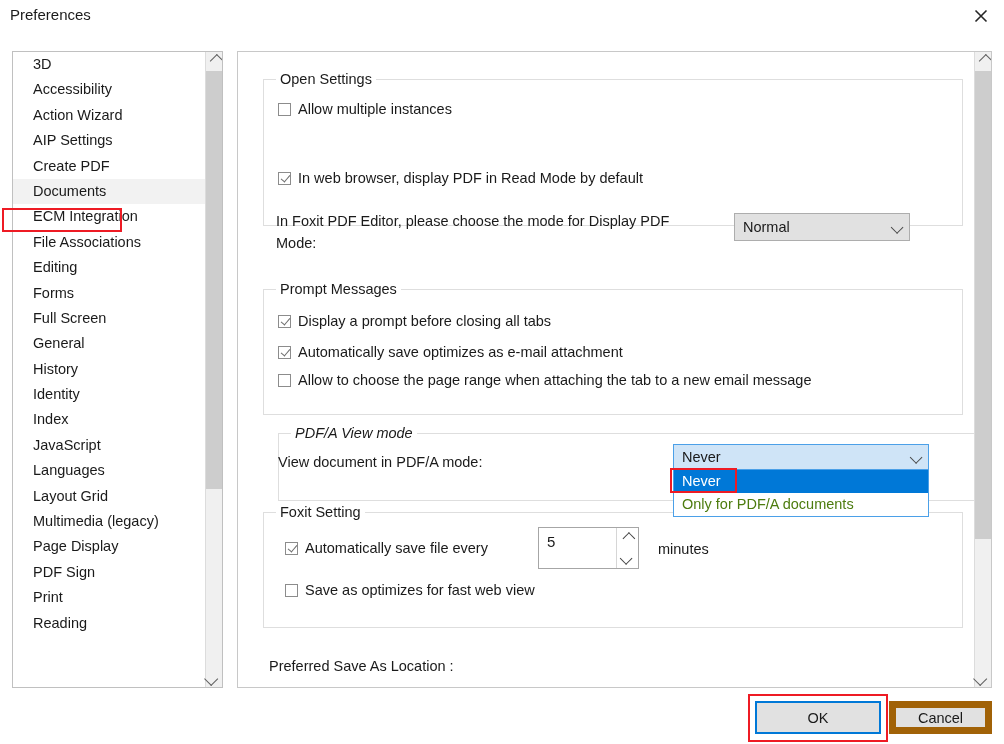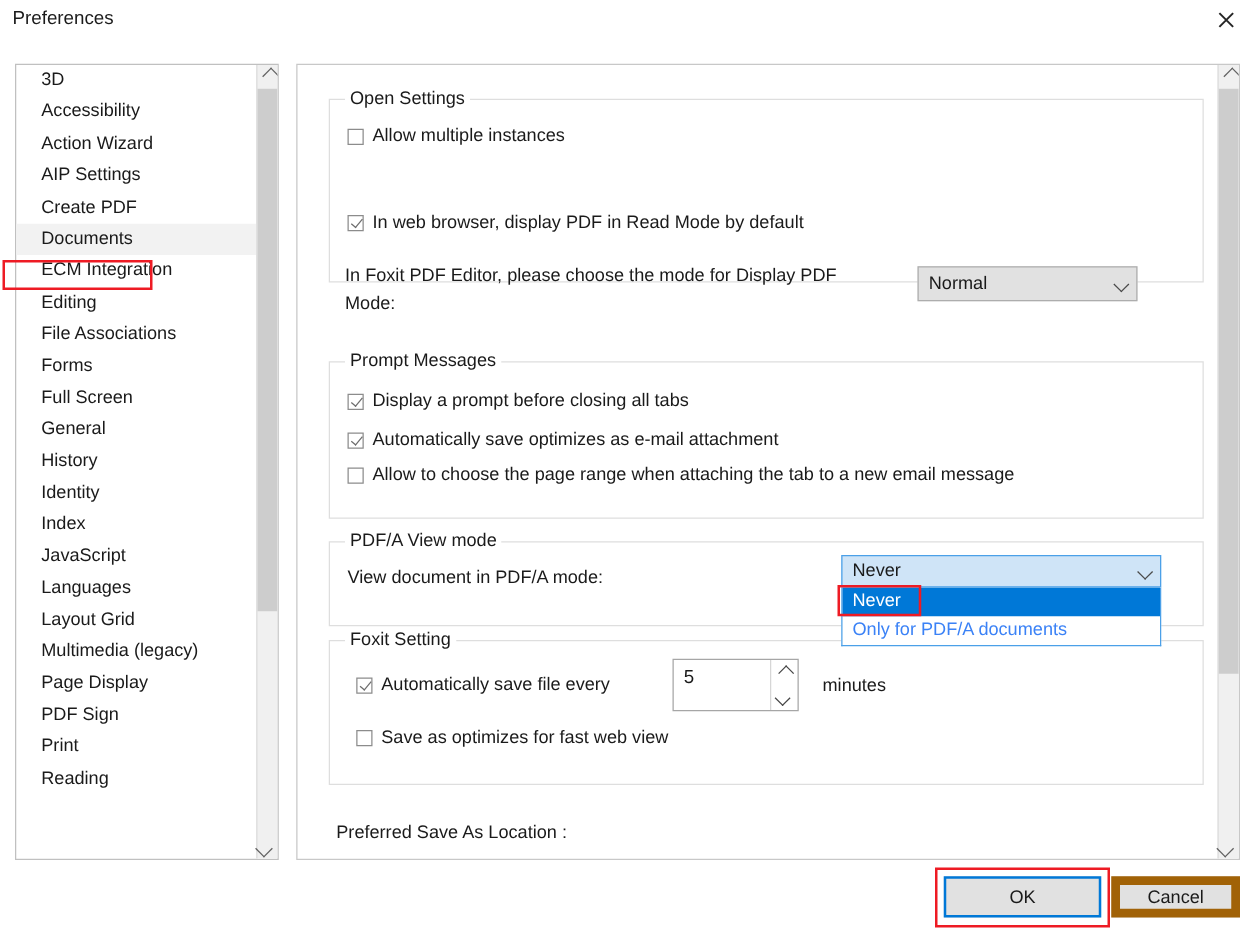--- a/index.html
+++ b/index.html
@@ -216,21 +216,21 @@
     border-top: none;
     background: #ffffff;
     box-sizing: border-box;
     z-index: 20;
   }
   .dd-option {
     height: 23px;
     line-height: 23px;
     padding-left: 8px;
     font-size: 14.5px;
-    color: #3b82f6;
+    color: #4d7c0f;
     white-space: nowrap;
     cursor: pointer;
   }
   .dd-option.selected {
     background: #0078d7;
     color: #ffffff;
   }
   #never-annotation {
     position: absolute;
     border: 2.5px solid #ee1b24;
@@ -321,22 +321,22 @@
 
 <div id="category-list">
   <div id="category-list-inner">
       <div class="cat-item"><span>3D</span></div>
       <div class="cat-item"><span>Accessibility</span></div>
       <div class="cat-item"><span>Action Wizard</span></div>
       <div class="cat-item"><span>AIP Settings</span></div>
       <div class="cat-item"><span>Create PDF</span></div>
       <div class="cat-item selected"><span>Documents</span></div>
       <div class="cat-item"><span>ECM Integration</span></div>
+      <div class="cat-item"><span>File Associations</span></div>
       <div class="cat-item"><span>Editing</span></div>
-      <div class="cat-item"><span>File Associations</span></div>
       <div class="cat-item"><span>Forms</span></div>
       <div class="cat-item"><span>Full Screen</span></div>
       <div class="cat-item"><span>General</span></div>
       <div class="cat-item"><span>History</span></div>
       <div class="cat-item"><span>Identity</span></div>
       <div class="cat-item"><span>Index</span></div>
       <div class="cat-item"><span>JavaScript</span></div>
       <div class="cat-item"><span>Languages</span></div>
       <div class="cat-item"><span>Layout Grid</span></div>
       <div class="cat-item"><span>Multimedia (legacy)</span></div>
@@ -388,21 +388,21 @@
   </div>
   <div class="cbrow" style="left:40px; top:292px;">
     <span class="cbox checked"></span>
     <span class="cblabel">Automatically save optimizes as e-mail attachment</span>
   </div>
   <div class="cbrow" style="left:40px; top:320px;">
     <span class="cbox"></span>
     <span class="cblabel">Allow to choose the page range when attaching the tab to a new email message</span>
   </div>
 
-  <div class="groupbox" style="left:25px; top:381px; width:700px; height:68px;">
+  <div class="groupbox" style="left:40px; top:381px; width:700px; height:68px;font-style:italic;">
     <span class="group-legend">PDF/A View mode</span>
   </div>
   <div class="plain-label" style="left:40px; top:399px;">View document in PDF/A mode:</div>
   <div class="combo" id="pdfa-combo" style="left:435px; top:392px; width:256px; height:26px;">
     <span class="combo-text">Never</span>
     <span class="combo-arrow">
         <span class="arrow-dn"></span>
       </span>
   </div>
   <div id="pdfa-dropdown" style="left:435px; top:418px; width:256px;">

